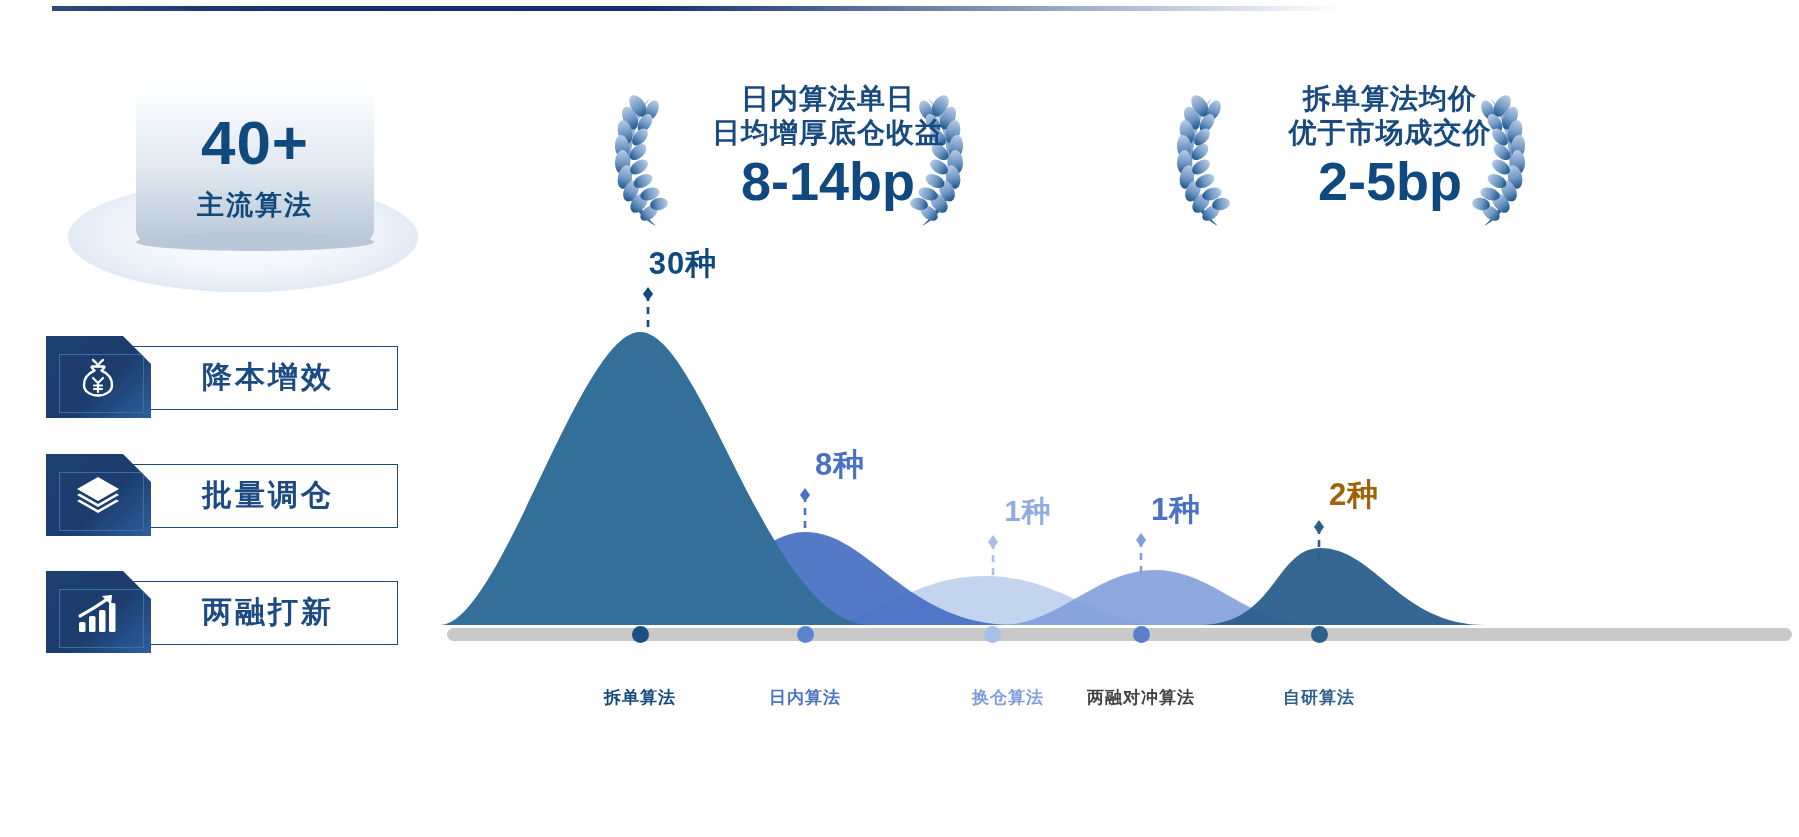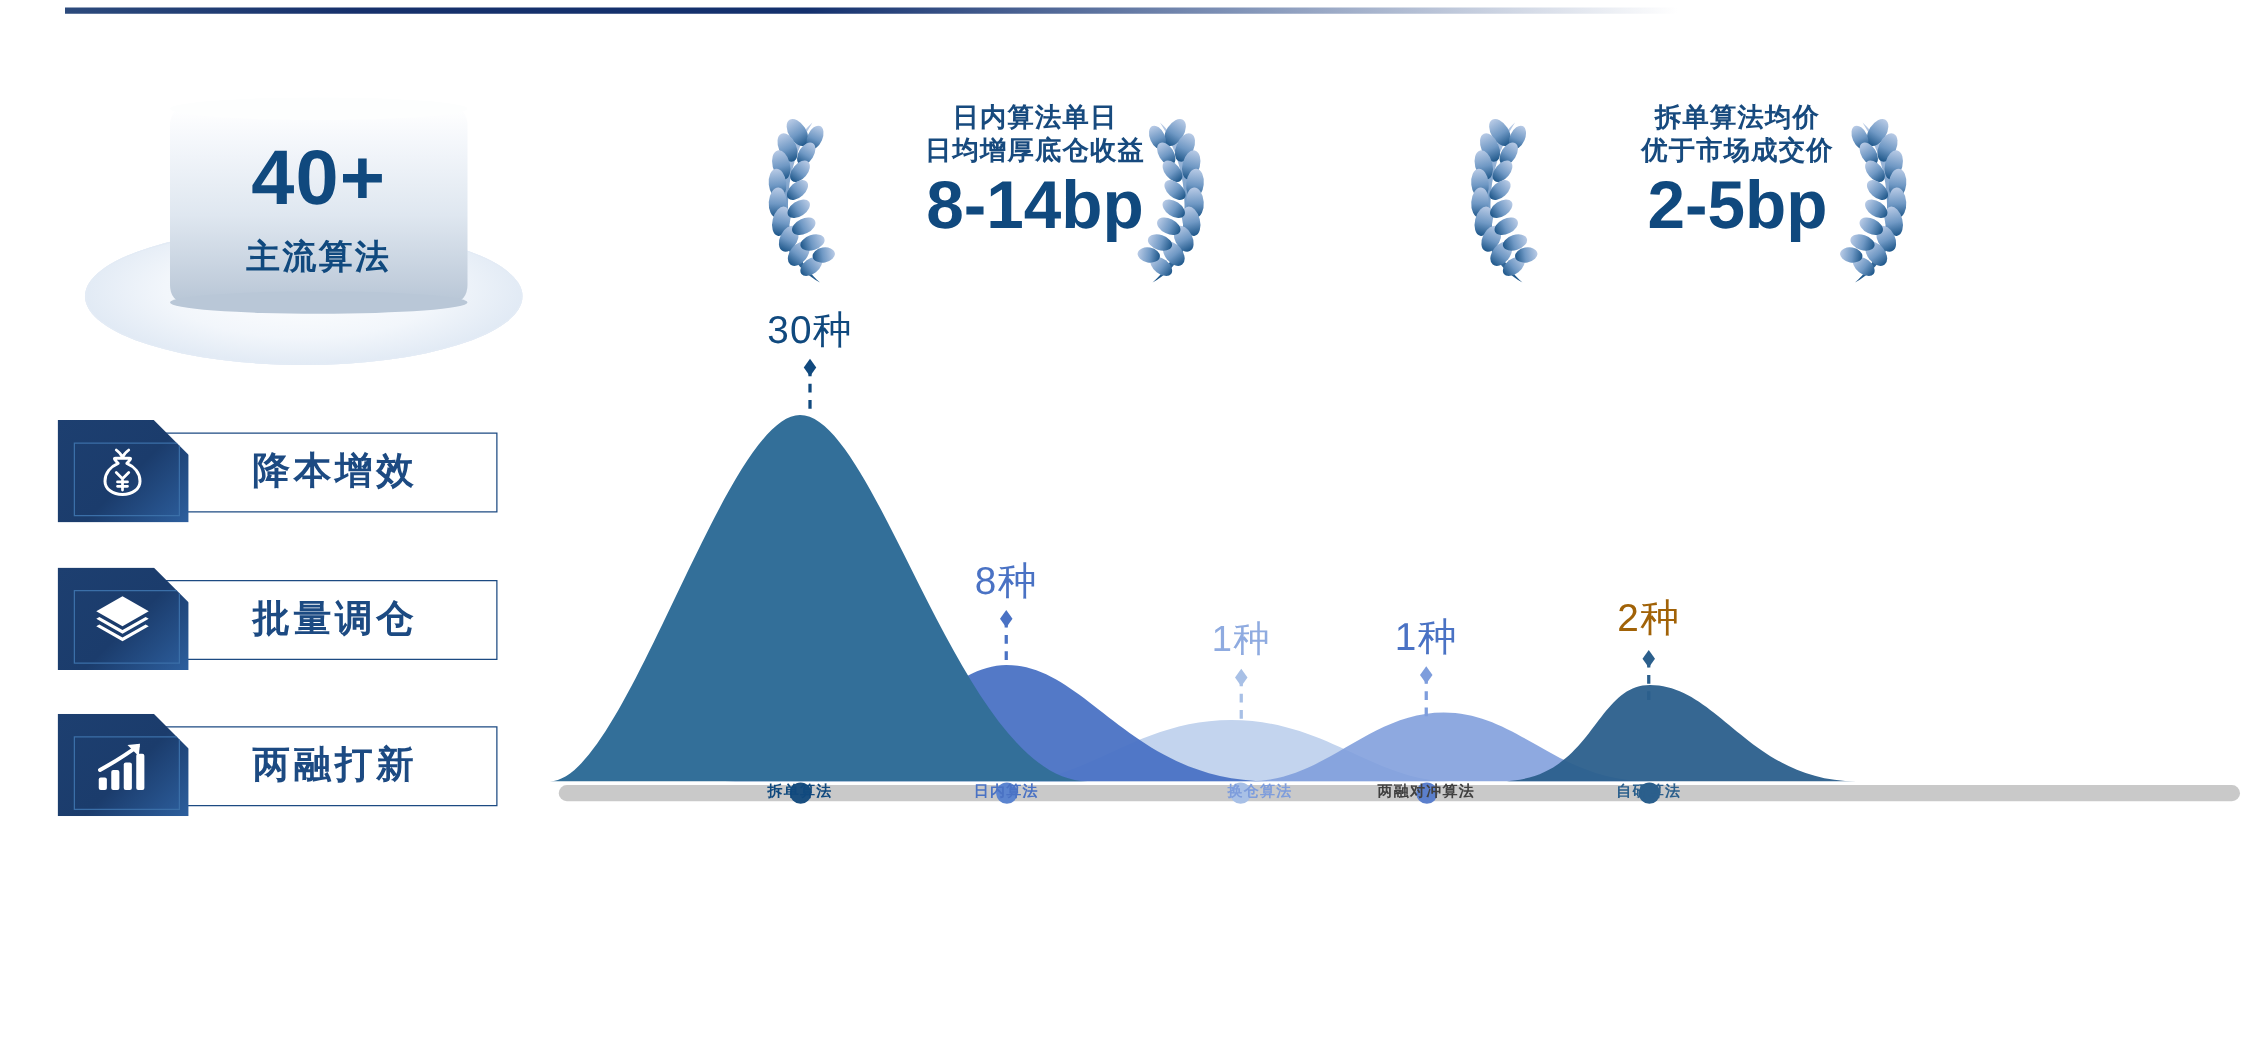--- a/index.html
+++ b/index.html
@@ -64,40 +64,40 @@
     position:absolute;left:156px;top:50%;transform:translateY(-50%);
     font-size:30px;font-weight:bold;color:#1c4a82;letter-spacing:3px;z-index:4;white-space:nowrap;
   }
   .feature .gicon{position:absolute;left:28px;top:18px;width:48px;height:48px;z-index:5;}
 
   
   .medal{position:absolute;height:160px;}
   .medal .wreath{position:absolute;top:8px;width:70px;height:140px;}
   .medal .mtext{position:absolute;left:86px;top:0;text-align:center;width:272px;}
   .medal .l1,.medal .l2{
-    font-size:21px;font-weight:bold;color:#174a7e;letter-spacing:1px;line-height:1.22;white-space:nowrap;
+    font-size:28px;font-weight:bold;color:#174a7e;letter-spacing:1px;line-height:1.22;white-space:nowrap;
   }
   .medal .big{
     font-size:54px;font-weight:bold;color:#10497e;letter-spacing:0px;line-height:1.05;margin-top:3px;
   }
 
   
   .chart{position:absolute;left:440px;top:250px;width:1345px;height:400px;}
   .chart svg{display:block;}
   .axis-bar{
     position:absolute;left:447px;top:628px;width:1345px;height:13px;border-radius:7px;background:#c9c9c9;
   }
   .dot{position:absolute;width:17px;height:17px;border-radius:50%;top:626px;}
   .tick{
-    position:absolute;top:625px;font-size:12px;font-weight:bold;letter-spacing:1px;
+    position:absolute;top:686px;font-size:17px;font-weight:bold;letter-spacing:1px;
     transform:translateX(-50%);white-space:nowrap;
   }
   .peaklabel{
-    position:absolute;font-size:31px;font-weight:normal;letter-spacing:1px;
-    transform:translateX(-50%);white-space:nowrap;
+    position:absolute;font-size:31px;font-weight:bold;letter-spacing:1px;
+    transform:translateX(-50%);white-space:nowrap;margin-left:35px;
   }
 </style>
 </head>
 <body>
 
 <div class="topline"></div>
 
 <div class="cylinder-wrap">
   <div class="cyl-shadow"></div>
   <div class="cyl-body">

